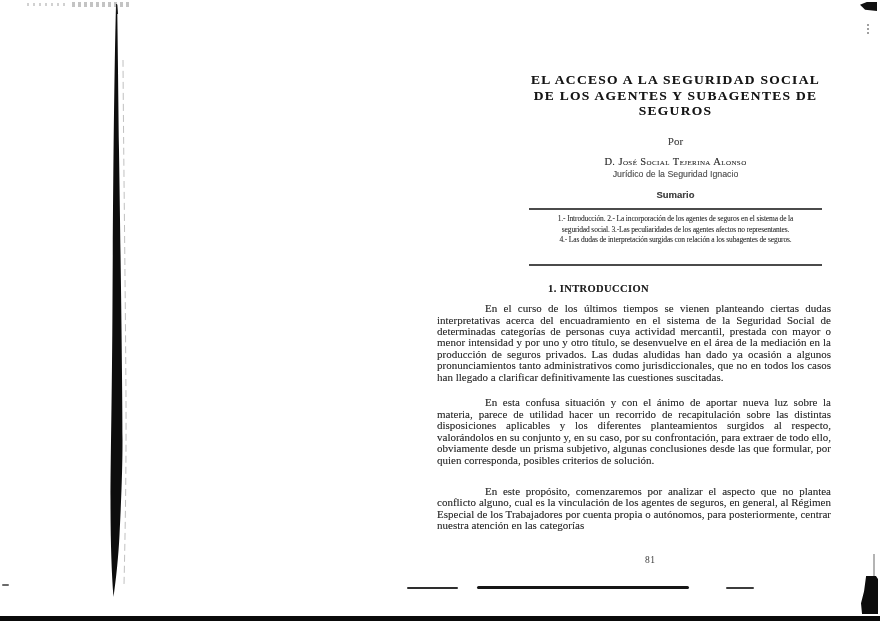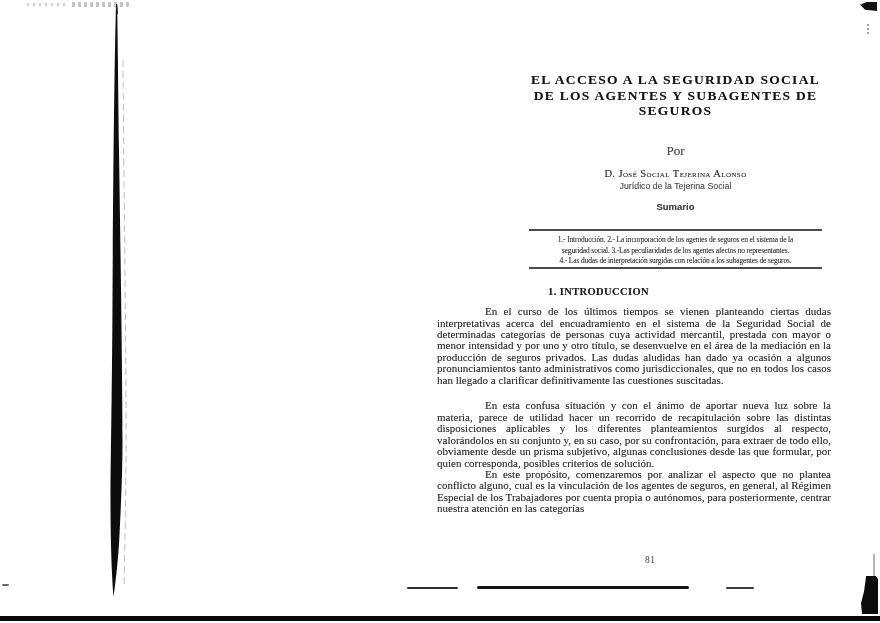--- a/index.html
+++ b/index.html
@@ -30,31 +30,31 @@
   .dash-c{left:477px;top:586px;width:212px;height:2.5px;background:#161616;}
   .dash-d{left:726px;top:587px;width:28px;height:1.5px;background:#3c3c3c;}
   
   .content{
     position:absolute;left:437px;top:0;width:394px;
     color:#2f2f2f;
     text-shadow:0 0 .5px rgba(80,80,80,.55);
   }
   .header{width:293px;margin-left:92px;text-align:center;padding-top:72px;}
   .title{font-size:13.5px;line-height:15.5px;font-weight:700;letter-spacing:1.3px;color:#161616;}
-  .byline{margin-top:24px;font-size:13px;color:#4a4a4a;}
+  .byline{margin-top:16px;font-size:11px;color:#4a4a4a;}
   .author{margin-top:9px;font-size:10.5px;font-variant:small-caps;letter-spacing:.4px;color:#333;}
   .affil{margin-top:2px;font-family:"Liberation Sans",sans-serif;font-size:8.8px;line-height:10.8px;color:#585858;}
   .sum-label{margin-top:10px;font-family:Liberation Sans, sans-serif;font-weight:700;font-size:9.5px;color:#424242;}
-  .sum-box{margin-top:17px;border-top:2px solid #4b4b4b;border-bottom:2px solid #4b4b4b;
-    padding:4px 0 0;font-size:7.5px;letter-spacing:-.15px;line-height:10.6px;color:#3c3c3c;}
+  .sum-box{margin-top:8px;border-top:2px solid #4b4b4b;border-bottom:2px solid #4b4b4b;
+    padding:4px 0 18px;font-size:7.5px;letter-spacing:-.15px;line-height:10.6px;color:#3c3c3c;}
   .sum-line{white-space:nowrap;}
   .section-heading{margin:17px 0 0 111px;font-size:10.5px;font-weight:700;letter-spacing:.4px;color:#1f1f1f;}
   .para{margin:14px 0 0 0;font-size:11px;line-height:11.45px;text-align:justify;text-indent:48px;}
   .para-first{margin-top:9px;}
-  .para-tight{margin-top:0;}
+  .para-tight{margin-top:20px;}
   .pagenum{position:absolute;left:645px;top:555px;font-size:9.5px;letter-spacing:.5px;color:#3a3a3a;text-align:center;}
 </style>
 </head>
 <body>
 
 <div class="page">
 
   <div class="speckle-a"></div>
   <div class="speckle-b"></div>
   <div class="corner-wedge"></div>
@@ -71,21 +71,21 @@
   <div class="content">
     <div class="header">
       <div class="title">
         <div>EL ACCESO A LA SEGURIDAD SOCIAL</div>
         <div>DE LOS AGENTES Y SUBAGENTES DE</div>
         <div>SEGUROS</div>
       </div>
       <div class="byline">Por</div>
       <div class="author">D. José Social Tejerina Alonso</div>
       <div class="affil">
-        <div>Jurídico de la Tejerina Social</div>
+        <div>Jurídico de la Seguridad Ignacio</div>
       </div>
       <div class="sum-label">Sumario</div>
       <div class="sum-box">
         <div class="sum-line">1.- Introducción. 2.- La incorporación de los agentes de seguros en el sistema de la</div>
         <div class="sum-line">seguridad social. 3.-Las peculiaridades de los agentes afectos no representantes.</div>
         <div class="sum-line">4.- Las dudas de interpretación surgidas con relación a los subagentes de seguros.</div>
       </div>
     </div>
 
     <div class="section-heading">1. INTRODUCCION</div>

